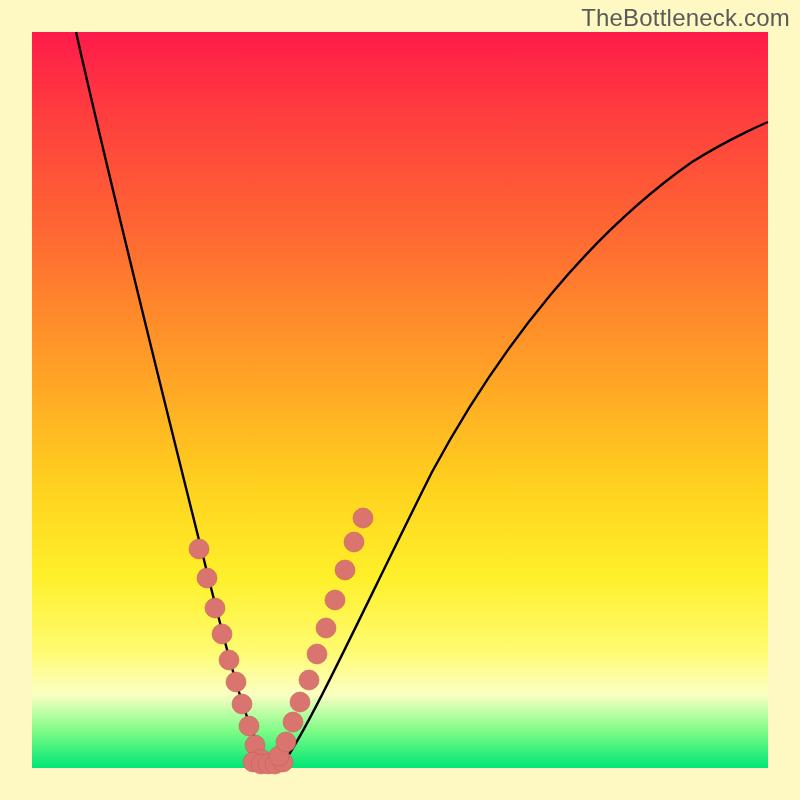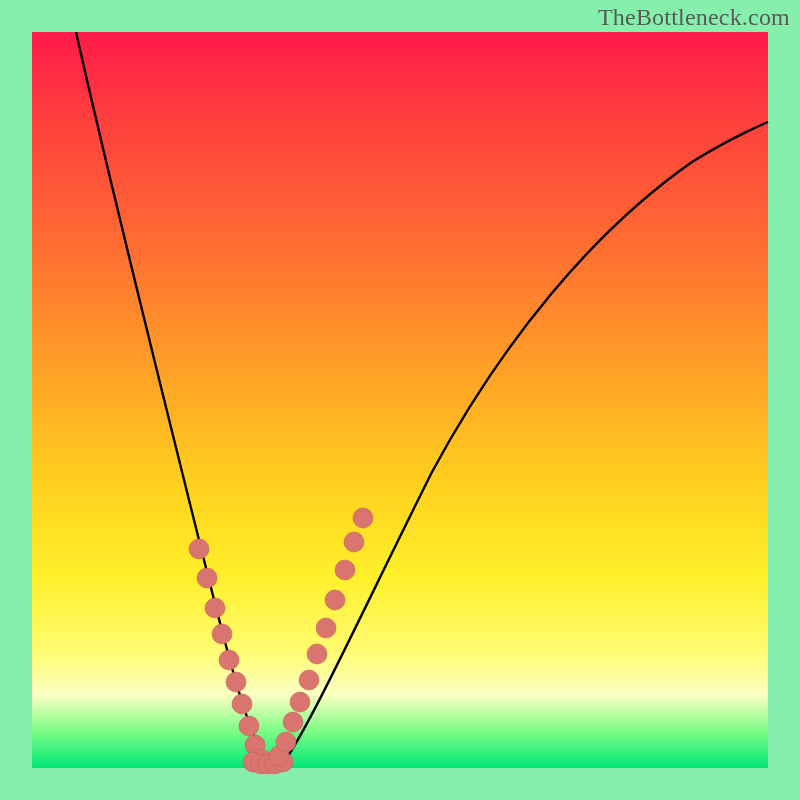--- a/index.html
+++ b/index.html
@@ -8,22 +8,21 @@
     width: 800px;
     height: 800px;
     background: #000;
     overflow: hidden;
     font-family: Arial, Helvetica, sans-serif;
   }
   .frame {
     position: relative;
     width: 800px;
     height: 800px;
-    background: #86efac;
-    font-family: Liberation Serif, serif;
+    background: #fef9c3;
   }
   .watermark {
     position: absolute;
     top: 4px;
     right: 10px;
     font-size: 24px;
     font-weight: 500;
     color: #5a5a5a;
     letter-spacing: 0.2px;
     z-index: 10;

